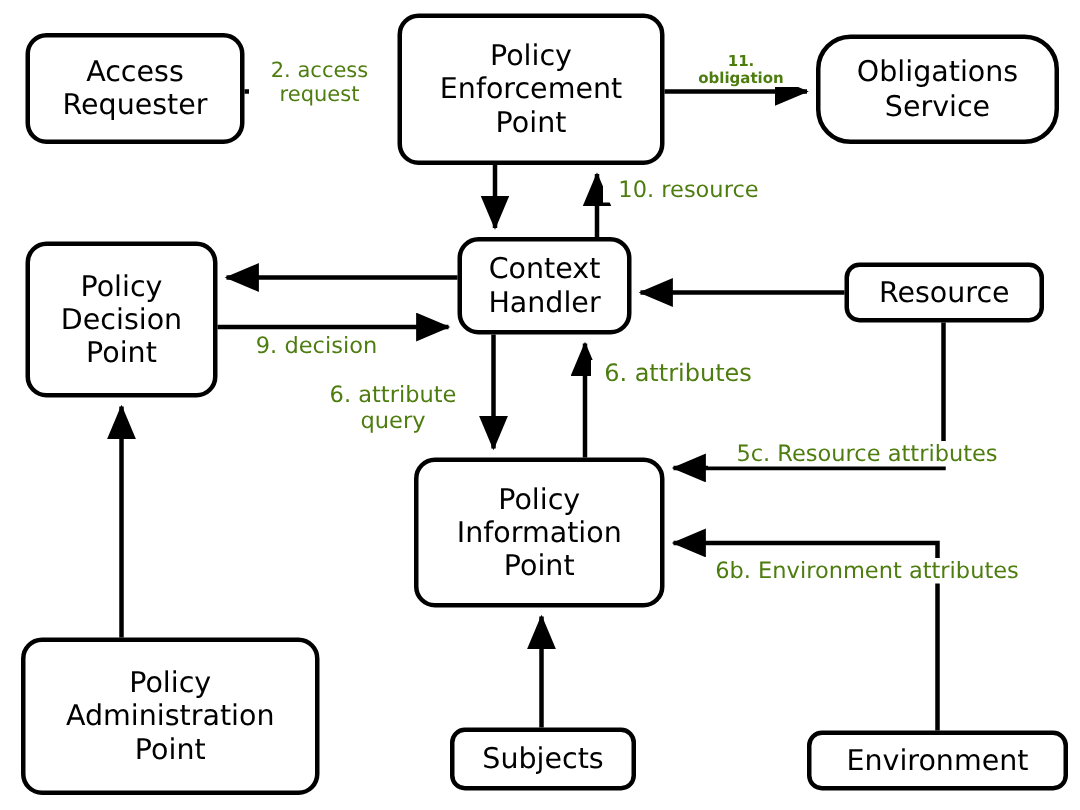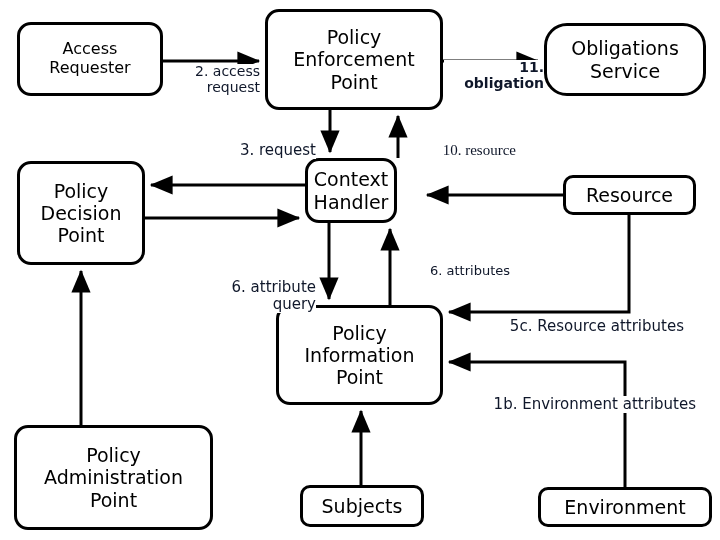--- a/index.html
+++ b/index.html
@@ -40,27 +40,26 @@
     line-height: 1.16;
     z-index: 3;
   }
   .node .node-label {
     display: block;
     padding: 0 4px;
     white-space: pre-line;
   }
   .edge-label {
     position: absolute;
-    color: #0f172a;
-    text-align: right;
+    color: #4d7c0f;
+    text-align: center;
     line-height: 1.12;
     white-space: pre-line;
     z-index: 4;
     background: #ffffff;
-    margin-top: 24px;
   }
   .edge-label.bold { font-weight: bold; }
 </style>
 </head>
 <body>
 
 <div id="diagram-root">
 
   <svg id="wires" viewBox="0 0 720 540">
     <defs>
@@ -91,21 +90,21 @@
       <path d="M629,215 L629,312 L449,312" marker-end="url(#ah)"></path>
 
       <path d="M625,487 L625,362 L449,362" marker-end="url(#ah)"></path>
 
       <line x1="361" y1="485" x2="361" y2="411" marker-end="url(#ah)"></line>
 
       <line x1="81" y1="425" x2="81" y2="271" marker-end="url(#ah)"></line>
     </g>
   </svg>
 
-  <div class="node" style="left:17px;top:22px;width:146px;height:74px;font-size:16px;">
+  <div class="node" style="left:17px;top:22px;width:146px;height:74px;font-size:19px;">
     <span class="node-label">Access
 Requester</span>
   </div>
 
   <div class="node" style="left:265px;top:9px;width:178px;height:101px;font-size:19px;">
     <span class="node-label">Policy
 Enforcement
 Point</span>
   </div>
 
@@ -113,21 +112,21 @@
     <span class="node-label">Obligations
 Service</span>
   </div>
 
   <div class="node" style="left:17px;top:161px;width:128px;height:104px;font-size:19px;">
     <span class="node-label">Policy
 Decision
 Point</span>
   </div>
 
-  <div class="node" style="left:305px;top:158px;width:92px;height:65px;font-size:19px;">
+  <div class="node" style="left:305px;top:158px;width:116px;height:65px;font-size:19px;">
     <span class="node-label">Context
 Handler</span>
   </div>
 
   <div class="node" style="left:563px;top:175px;width:133px;height:40px;font-size:19px;border-radius:10px;">
     <span class="node-label">Resource</span>
   </div>
 
   <div class="node" style="left:276px;top:305px;width:167px;height:100px;font-size:19px;">
     <span class="node-label">Policy
@@ -145,34 +144,34 @@
     <span class="node-label">Environment</span>
   </div>
 
   <div class="node" style="left:300px;top:485px;width:124px;height:42px;font-size:19px;border-radius:10px;">
     <span class="node-label">Subjects</span>
   </div>
 
   <div class="edge-label" style="left:166px;top:40px;width:94px;font-size:14px;">2. access
 request</div>
 
-  <div class="edge-label bold" style="left:444px;top:36px;width:100px;font-size:14px;">11.
+  <div class="edge-label bold" style="left:444px;top:36px;width:100px;font-size:10px;">11.
 obligation</div>
 
-  <div class="edge-label" style="left:222px;top:118px;width:94px;font-size:15px;">3. request</div>
 
-  <div class="edge-label" style="left:402px;top:118px;width:114px;font-size:15px;font-family:Liberation Serif, serif;">10. resource</div>
+  <div class="edge-label" style="left:402px;top:118px;width:114px;font-size:15px;">10. resource</div>
 
 
 
+  <div class="edge-label" style="left:158px;top:222px;width:106px;font-size:15px;background:transparent;">9. decision</div>
 
-  <div class="edge-label" style="left:394px;top:240px;width:116px;font-size:13px;">6. attributes</div>
+  <div class="edge-label" style="left:394px;top:240px;width:116px;font-size:16px;">6. attributes</div>
 
   <div class="edge-label" style="left:208px;top:255px;width:108px;font-size:15px;">6. attribute
 query</div>
 
   <div class="edge-label" style="left:472px;top:294px;width:212px;font-size:15px;">5c. Resource attributes</div>
 
 
-  <div class="edge-label" style="left:460px;top:372px;width:236px;font-size:15px;">1b. Environment attributes</div>
+  <div class="edge-label" style="left:460px;top:372px;width:236px;font-size:15px;">6b. Environment attributes</div>
 
 
 </div>
 
 </body></html>

